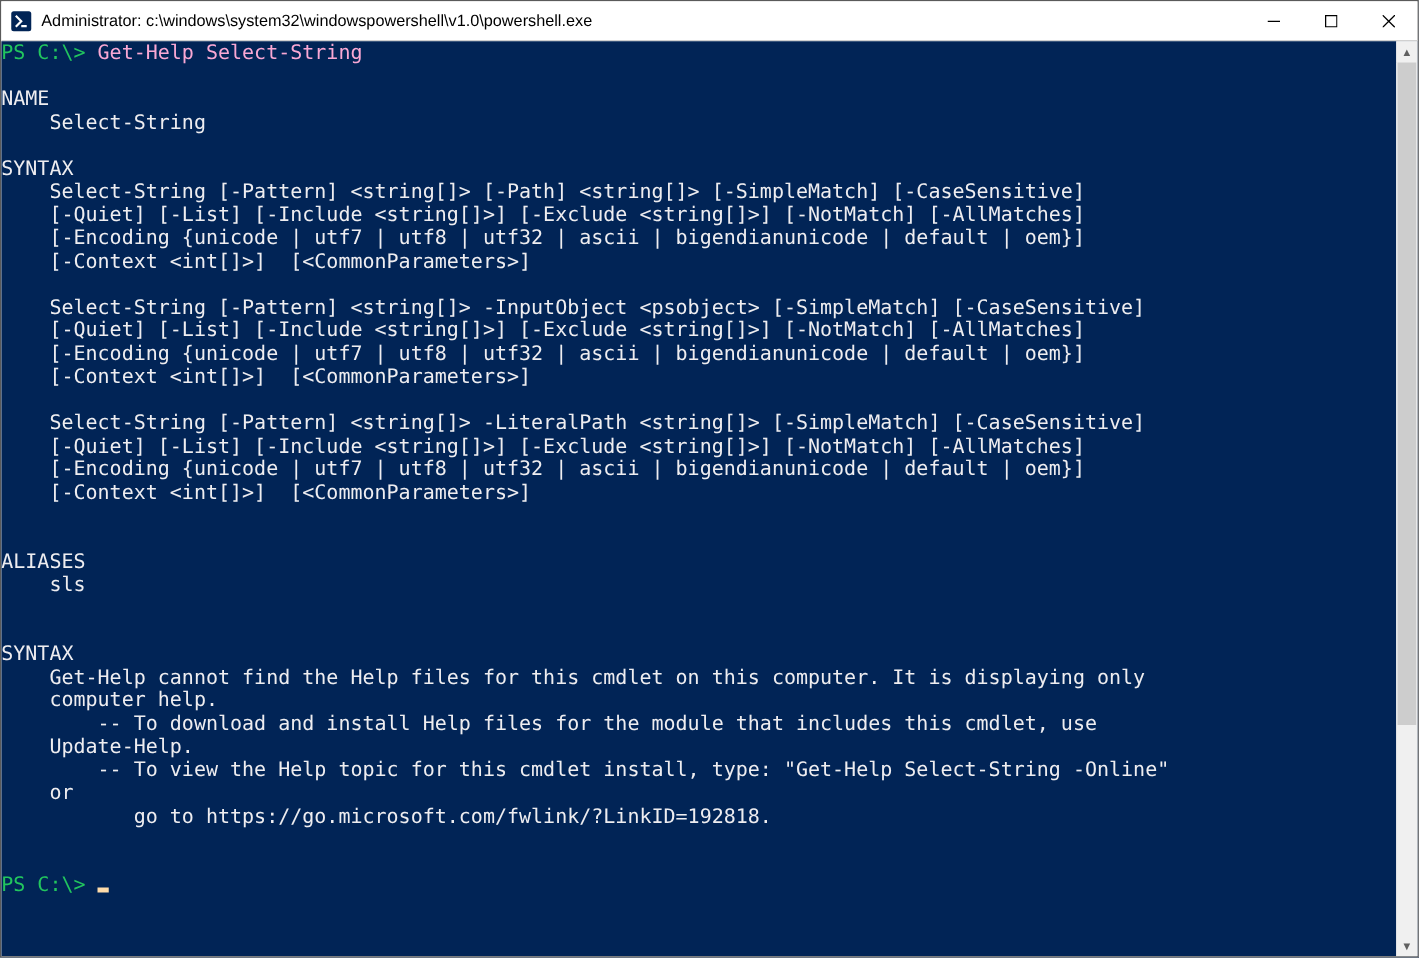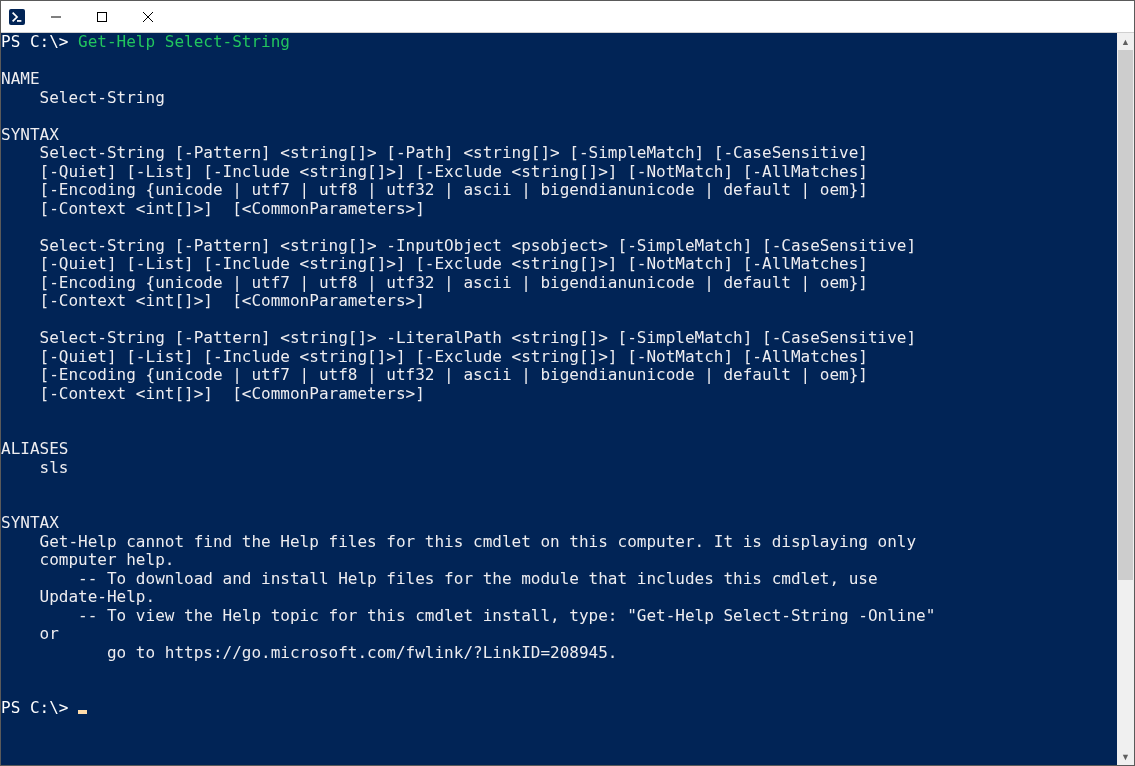--- a/index.html
+++ b/index.html
@@ -74,22 +74,22 @@
     display:flex;align-items:center;justify-content:center;
     font-size:9px;color:#606060;
     background:#f0f0f0;
   }
   .scrollbar .track { position:absolute; top:17px; bottom:17px; left:0; right:0; background:#f0f0f0;}
   .scrollbar .thumb {
     position:absolute; left:1px; right:1px;
     background:#cdcdcd;
   }
   .scrollbar .arrow.down { position:absolute; bottom:0; left:0;}
-  .ps-prompt { color:#ffffff; }
-  .ps-cmd { color:#22c55e;text-align:center; }
+  .ps-prompt { color:#22c55e; }
+  .ps-cmd { color:#f9a8d4;text-align:center; }
   .cursor {
     display:inline-block;
     width:9px; height:4px;
     background:#fedba9;
     vertical-align: baseline;
     margin-bottom:-1px;
   }
   .ps-icon-bg {
     width:16px;height:16px;
     background:#012456;
@@ -104,20 +104,21 @@
 
 <div class="titlebar">
   <div class="icon">
     <div class="ps-icon-bg">
       <svg viewBox="0 0 16 16">
           <path d="M3 3 L8 8 L3 13" stroke="#fff" stroke-width="2" fill="none"></path>
           <line x1="8" y1="12.5" x2="13" y2="12.5" stroke="#fff" stroke-width="2"></line>
         </svg>
     </div>
   </div>
+  <div class="title">Administrator: c:\windows\system32\windowspowershell\v1.0\powershell.exe</div>
   <div class="win-controls">
     <div class="win-btn">
       <svg width="10" height="10">
           <line x1="0" y1="5" x2="10" y2="5" stroke="#000" stroke-width="1"></line>
         </svg>
     </div>
     <div class="win-btn">
       <svg width="10" height="10">
           <rect x="0.5" y="0.5" width="9" height="9" stroke="#000" stroke-width="1" fill="none"></rect>
         </svg>
@@ -158,21 +159,21 @@
 <span>    sls</span>
 
 
 <span>SYNTAX</span>
 <span>    Get-Help cannot find the Help files for this cmdlet on this computer. It is displaying only</span>
 <span>    computer help.</span>
 <span>        -- To download and install Help files for the module that includes this cmdlet, use</span>
 <span>    Update-Help.</span>
 <span>        -- To view the Help topic for this cmdlet install, type: "Get-Help Select-String -Online"</span>
 <span>    or</span>
-<span>           go to https://go.microsoft.com/fwlink/?LinkID=208945.</span>
+<span>           go to https://go.microsoft.com/fwlink/?LinkID=192818.</span>
 
 
 <span class="ps-prompt">PS C:\&gt; </span><span class="cursor"></span>
 </div>
 <div class="scrollbar">
   <div class="arrow up">▲</div>
   <div class="track">
     <div class="thumb" id="sb-thumb" style="top: 0%; height: 76%;"></div>
   </div>
   <div class="arrow down">▼</div>

